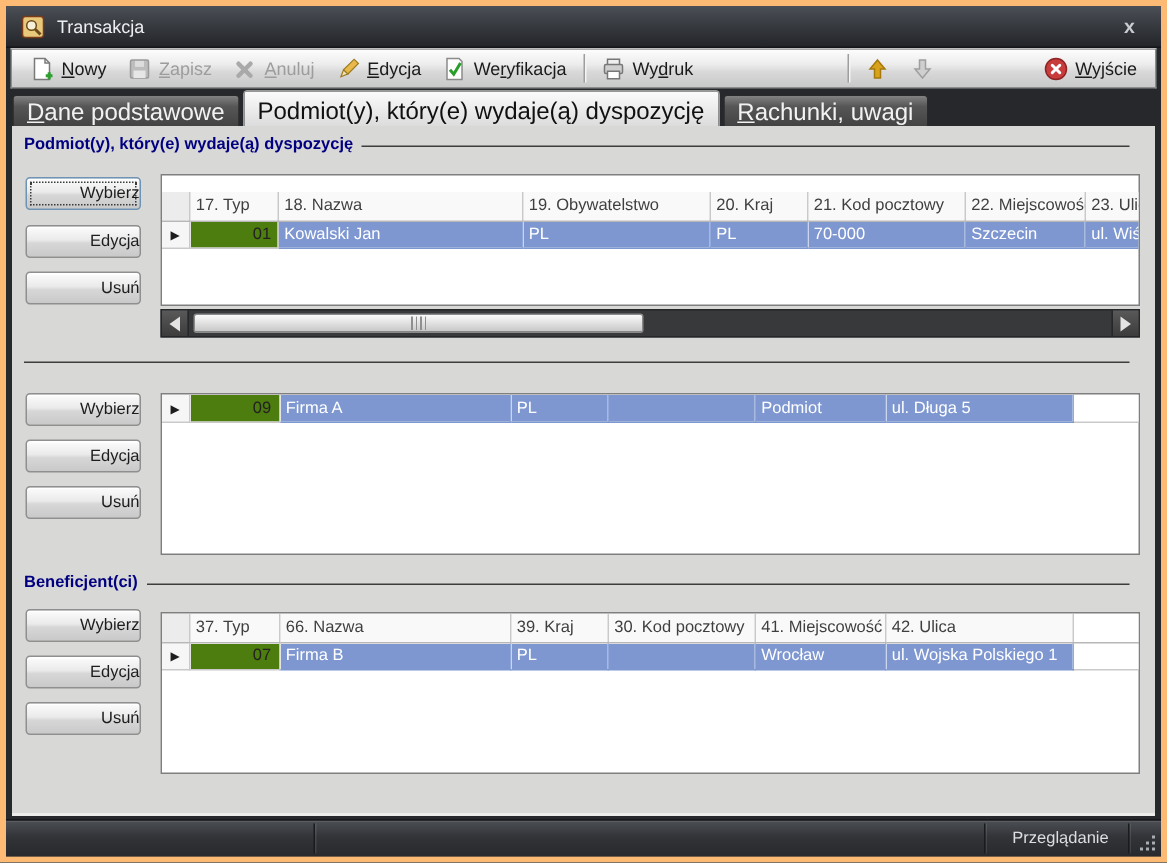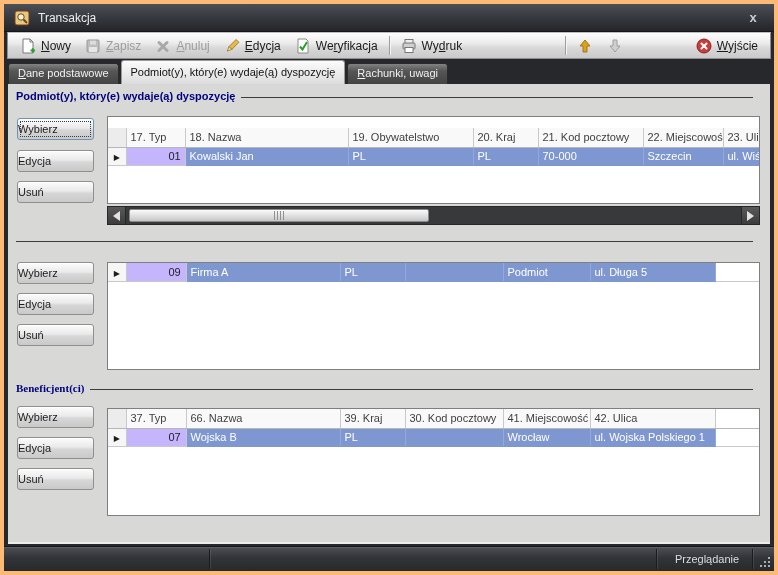--- a/index.html
+++ b/index.html
@@ -25,56 +25,56 @@
   .tb-item{ display:flex; align-items:center; gap:5px; padding:2px 7px; white-space:nowrap; }
   .tb-item.disabled{ color:#9d9d9d; }
   .tb-sep{ width:1px; height:19px; background:#9e9e9e; box-shadow:1px 0 0 #f4f4f4; margin:0 4px; }
   .tb-spacer-print{ width:92px; }
   .tb-right{ margin-left:auto; }
   .tb-icon{ width:16px; height:16px; display:block; }
 
   
   .tabstrip{ position:absolute; top:56px; left:4px; right:4px; height:24px;
     display:flex; align-items:flex-end; gap:2px; }
-  .tab{ font-size:11px; padding:3px 9px 4px 9px; border-radius:3px 3px 0 0; height:21px;
+  .tab{ font-size:16px; padding:3px 9px 4px 9px; border-radius:3px 3px 0 0; height:21px;
     background:linear-gradient(#828282,#565656 35%,#434343);
     border:1px solid #2a2a2a; border-bottom:none; color:#f2f2f2; white-space:nowrap; }
   .tab.active{ height:24px; padding-top:5px;
     background:linear-gradient(#fbfbfb,#e9e9e9 60%,#dcdcdc);
     border:1px solid #9a9a9a; border-bottom:none; color:#101010; }
 
   
   .content{ position:absolute; top:80px; left:4px; right:4px; bottom:27px;
     background:#d8d8d6; border-bottom:2px solid #ececea; }
 
   .group-header{ position:absolute; left:8px; right:17px; height:14px;
     display:flex; align-items:center; gap:6px; }
   .group-header .gh-text{ color:#000080; font-size:11px; font-weight:bold; white-space:nowrap; }
   .group-header .gh-rule{ flex:1; height:1px; background:#3d3d3d; margin-top:2px; }
 
   .btn{ position:absolute; left:9px; width:77px; height:22px; font-size:11px; color:#1c1c1c;
     background:linear-gradient(#fcfcfc,#eaeaea 45%,#d7d7d7 55%,#c9c9c9);
     border:1px solid #8f8f8f; border-radius:3px; box-shadow:inset 0 1px 0 #ffffff;
-    text-align:left; line-height:20px; }
+    text-align:right; line-height:20px; }
   .btn.focused{ border-color:#6f93b4; outline:1px dotted #3a3a3a; outline-offset:-4px; }
 
   
   .gridbox{ position:absolute; left:99px; width:653px; background:#ffffff;
     border:1px solid #7f7f7f; overflow:hidden; }
   table.grid{ border-collapse:collapse; table-layout:fixed; font-size:11px; }
   .grid th{ height:19px; background:#f9f9f9; color:#3f3f3f; font-weight:normal;
     text-align:left; padding:0 4px; border-right:1px solid #c9c9c9; border-bottom:1px solid #b7b7b7;
     overflow:hidden; white-space:nowrap; }
   .grid th.ind-h{ background:#ececec; }
   .grid th.fill-h{ border-right:none; background:#fff; }
   .grid td{ height:18px; padding:0 4px; overflow:hidden; white-space:nowrap;
     border-right:1px solid #c9c9c9; border-bottom:1px solid #c9c9c9; }
   .grid td.ind{ background:#f6f6f6; text-align:center; padding:0; }
   .grid td.ind .arrow{ font-size:8px; color:#1d1d1d; }
-  .grid td.typ{ background:#c4b5fd; color:#222;padding-left:42px; }
+  .grid td.typ{ background:#4d7c0f; color:#222;padding-left:42px; }
   .grid td.sel{ background:#7e97d0; color:#ffffff; border-right-color:#93a9dc; border-bottom-color:#7e97d0; }
   .grid td.fill{ background:#fff; border-right:none; }
 
   
   .hscroll{ position:absolute; left:99px; top:122px; width:653px; height:19px;
     background:#37393b; border:1px solid #262729; display:flex; }
   .hs-btn{ width:18px; height:100%; background:linear-gradient(#595959,#3c3c3c);
     border-right:1px solid #262729; display:flex; align-items:center; justify-content:center; flex:0 0 auto; }
   .hs-btn.right{ border-right:none; border-left:1px solid #262729; }
   .hs-tri-l{ width:0; height:0; border-style:solid; border-width:5px 7px 5px 0; border-color:transparent #e3e3e3 transparent transparent; }
@@ -284,21 +284,21 @@
           <td class="sel">PL</td>
           <td class="sel"></td>
           <td class="sel">Podmiot</td>
           <td class="sel">ul. Długa 5</td>
           <td class="fill"></td>
         </tr>
       </tbody>
         </table>
     </div>
 
-    <div class="group-header" style="top:297px;font-family:Liberation Serif, serif;">
+    <div class="group-header" style="top:297px;">
       <span class="gh-text">Beneficjent(ci)</span>
       <span class="gh-rule"></span>
     </div>
     <div class="btn" style="top:322px;">Wybierz</div>
     <div class="btn" style="top:353px;">Edycja</div>
     <div class="btn" style="top:384px;">Usuń</div>
 
     <div class="gridbox" style="top:324px; height:108px;">
       <table class="grid" style="width:653px;">
         <colgroup>
@@ -318,21 +318,21 @@
           <th>66. Nazwa</th>
           <th>39. Kraj</th>
           <th>30. Kod pocztowy</th>
           <th>41. Miejscowość</th>
           <th>42. Ulica</th>
           <th class="fill-h"></th>
         </tr>
         <tr>
           <td class="ind"><span class="arrow">▶</span></td>
           <td class="typ">07</td>
-          <td class="sel">Wojska B</td>
+          <td class="sel">Firma B</td>
           <td class="sel">PL</td>
           <td class="sel"></td>
           <td class="sel">Wrocław</td>
           <td class="sel">ul. Wojska Polskiego 1</td>
           <td class="fill"></td>
         </tr>
       </tbody>
         </table>
     </div>
 

